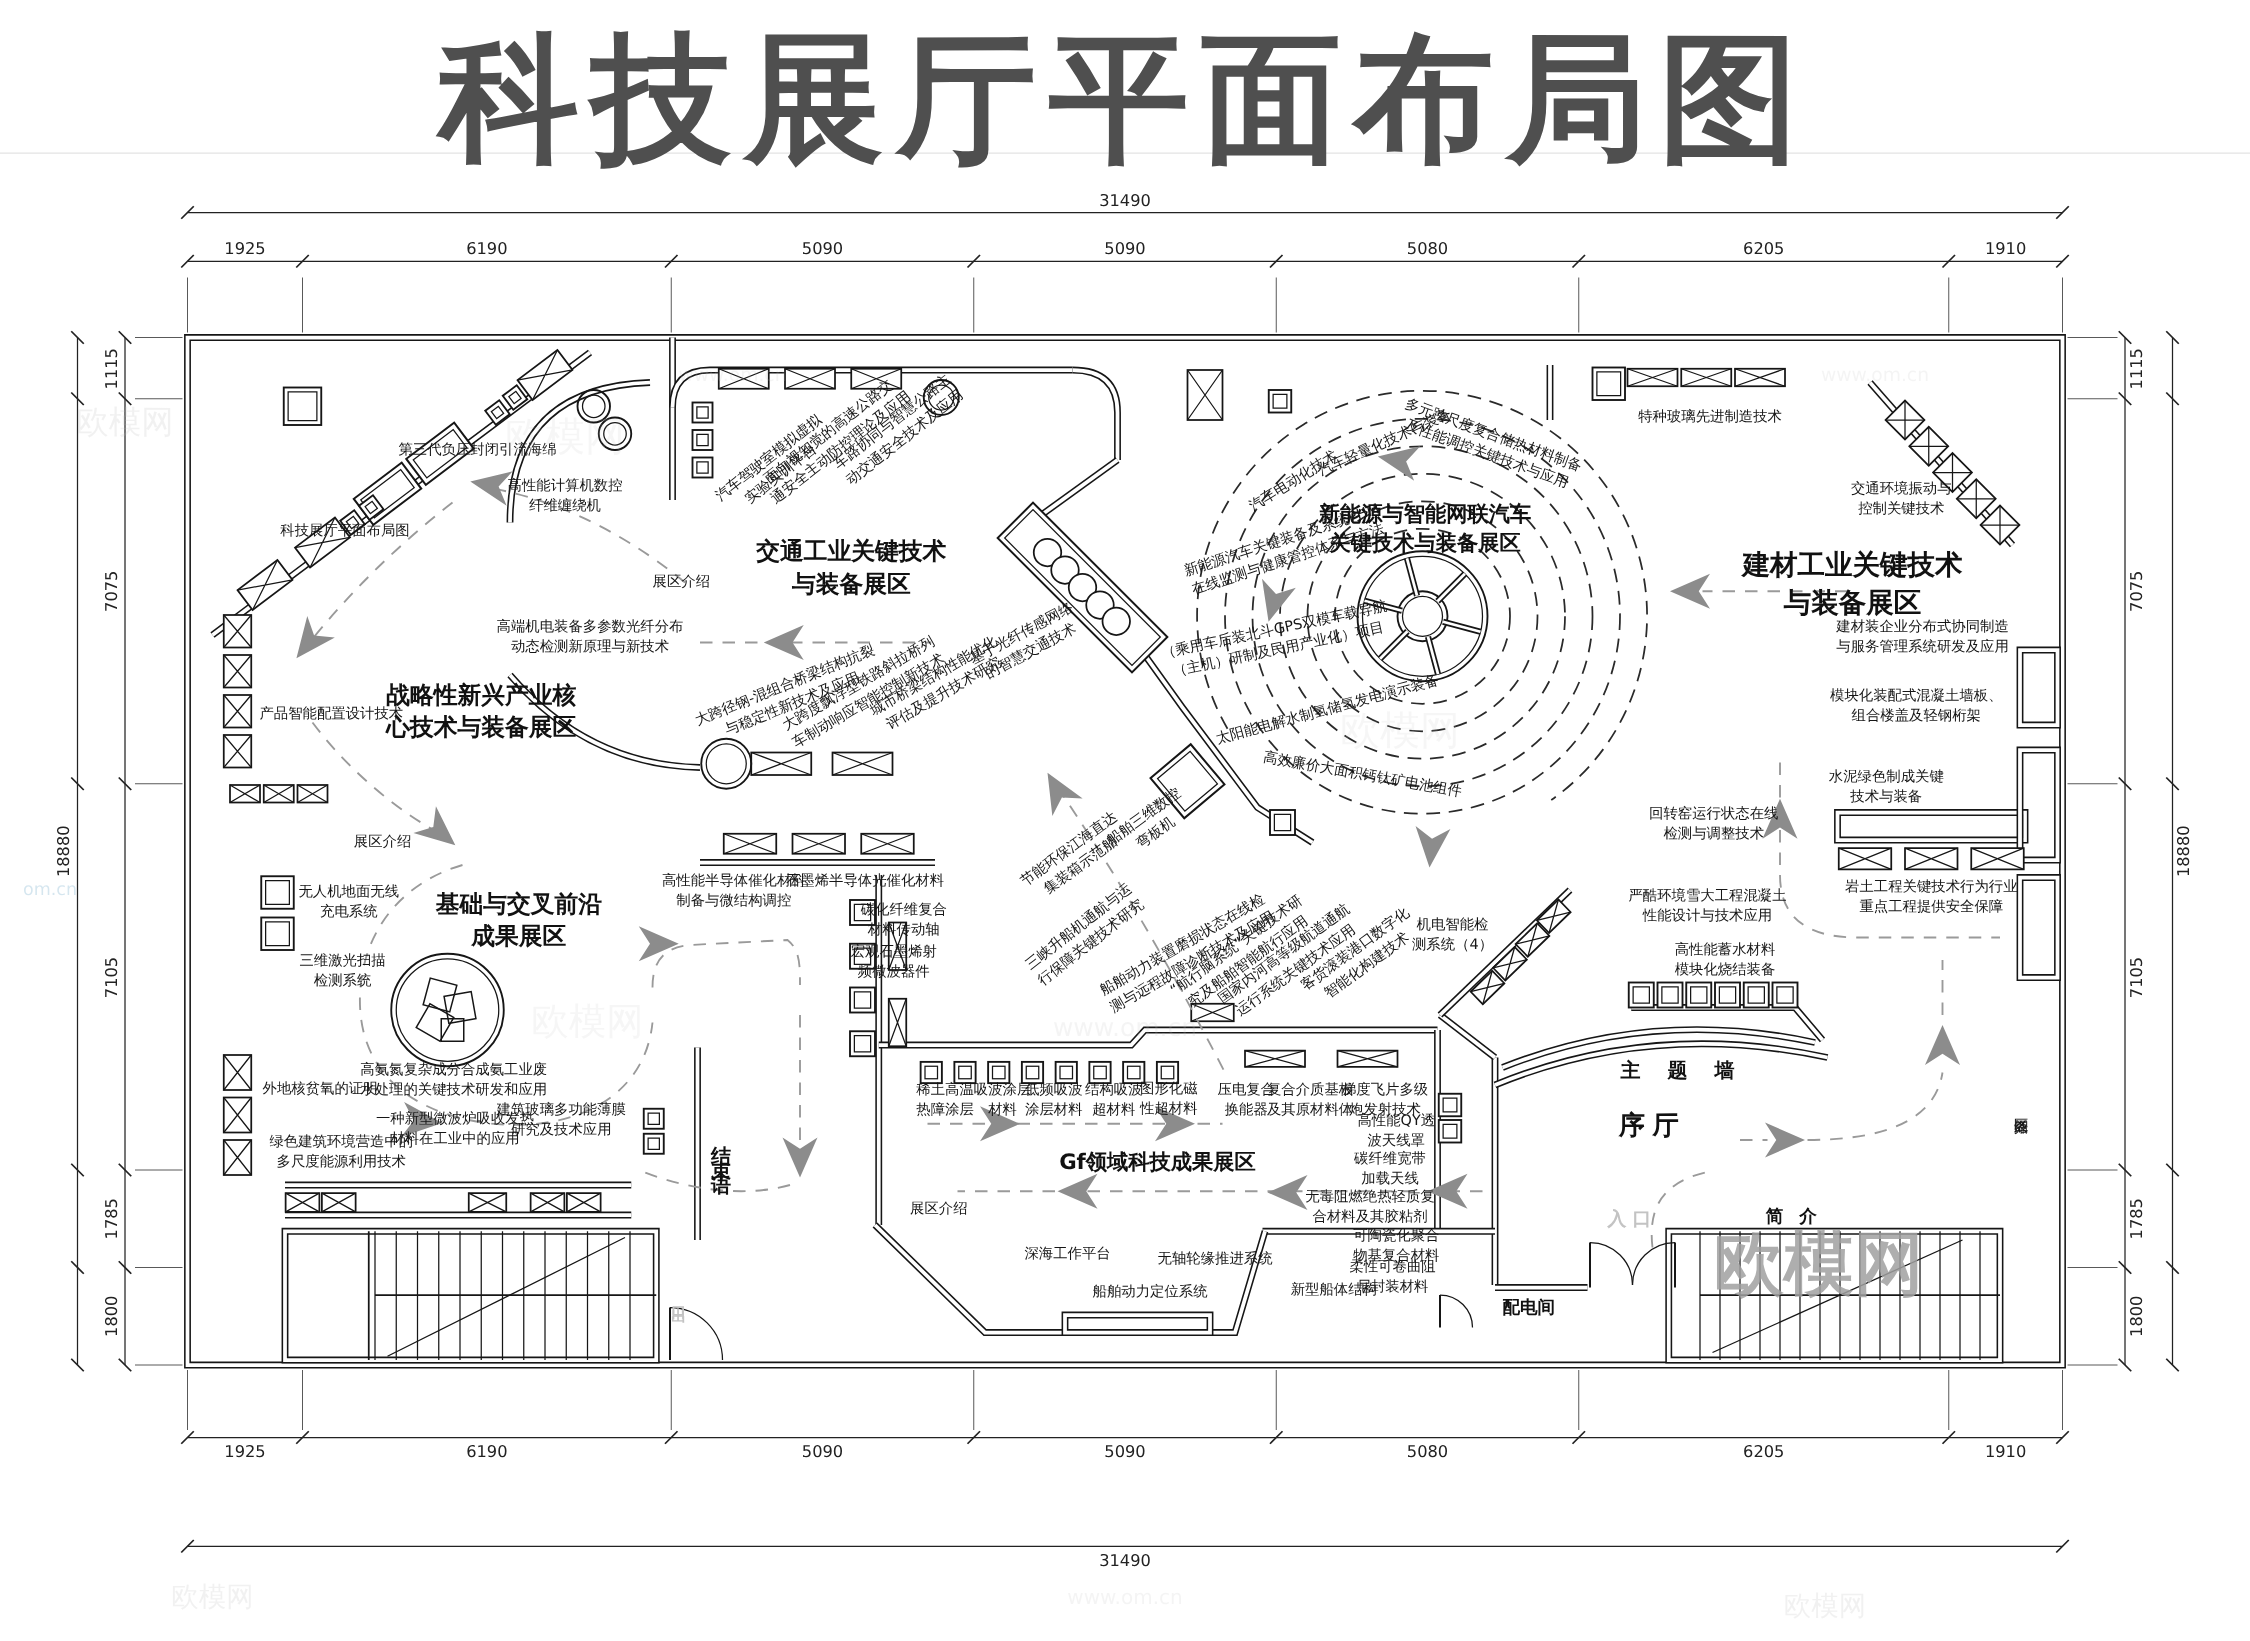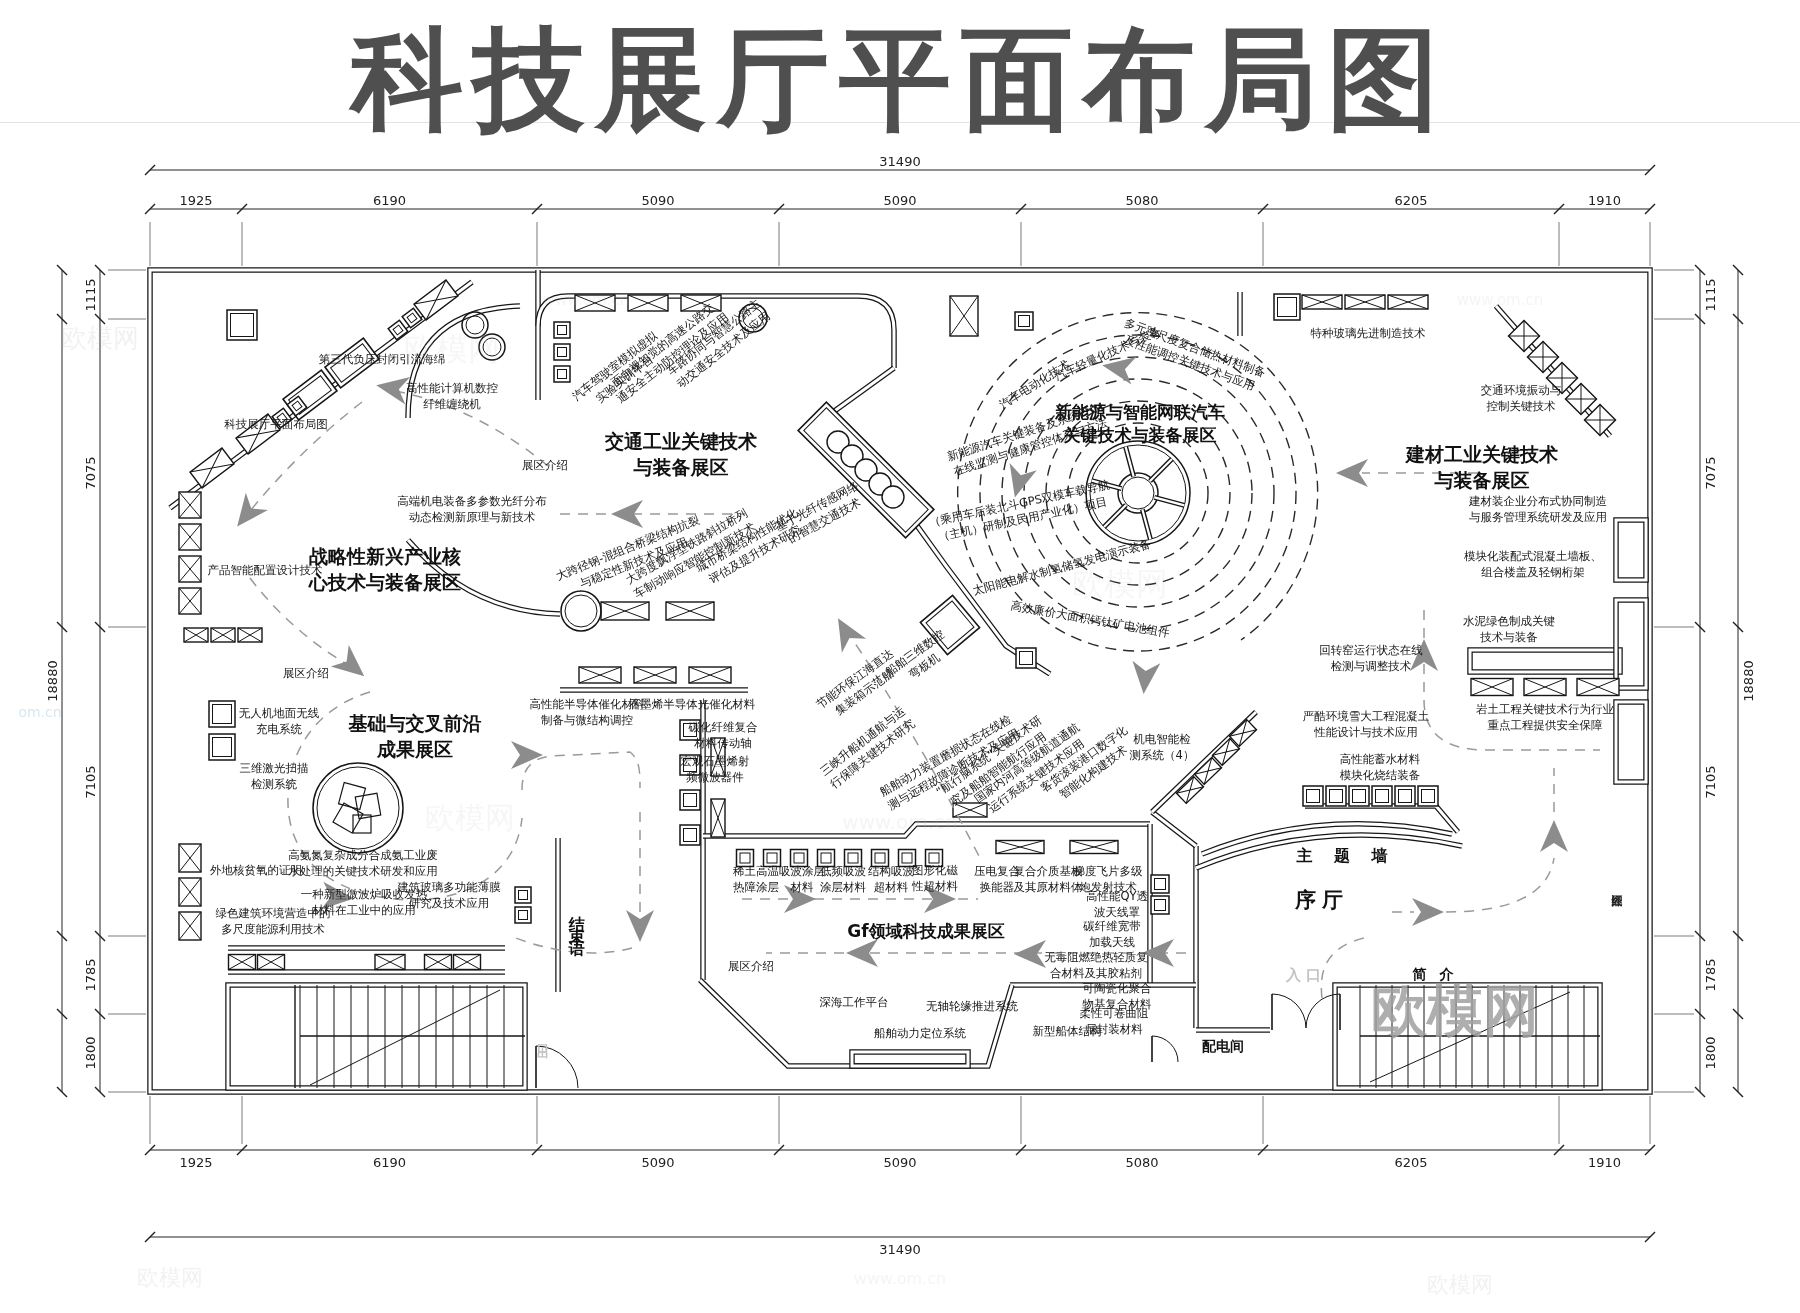--- a/index.html
+++ b/index.html
@@ -698,27 +698,27 @@
         <path d="M108,1092 H146" stroke="#222222" stroke-width="0.6" fill="none"></path>
         <path d="M1654,1092 H1694" stroke="#222222" stroke-width="0.6" fill="none"></path>
         <path d="M57,1087 L67,1097" stroke="#222222" stroke-width="1.4" fill="none"></path>
         <path d="M1733,1087 L1743,1097" stroke="#222222" stroke-width="1.4" fill="none"></path>
       </g>
   </svg>
   <div id="labels">
       <div class="zone" style="left: 681px; top: 455px; transform: translate(-50%, -50%); font-size: 19px;">交通工业关键技术<br>与装备展区</div>
       <div class="zone" style="left: 385px; top: 570px; transform: translate(-50%, -50%); font-size: 19px;">战略性新兴产业核<br>心技术与装备展区</div>
       <div class="zone" style="left: 1140px; top: 424px; transform: translate(-50%, -50%); font-size: 17px;">新能源与智能网联汽车<br>关键技术与装备展区</div>
-      <div class="zone" style="left: 1482px; top: 468px; transform: translate(-50%, -50%); font-size: 19px;">建材工业关键技术<br>与装备展区</div>
+      <div class="zone" style="left: 1482px; top: 468px; transform: translate(-50%, -50%); font-size: 22px;">建材工业关键技术<br>与装备展区</div>
       <div class="zone" style="left: 415px; top: 737px; transform: translate(-50%, -50%); font-size: 19px;">基础与交叉前沿<br>成果展区</div>
       <div class="zone" style="left: 926px; top: 931px; transform: translate(-50%, -50%); font-size: 17px;">Gf领域科技成果展区</div>
       <div class="zone" style="left: 1346px; top: 856px; transform: translate(-50%, -50%); font-size: 16px; letter-spacing: 8px;">主 题 墙</div>
       <div class="zone" style="left: 1322px; top: 900px; transform: translate(-50%, -50%); font-size: 21px; letter-spacing: 6px;">序厅</div>
       <div class="zone vert" style="left: 577px; top: 921px; transform: translate(-50%, -50%); font-size: 16px; letter-spacing: 12px;">结束语</div>
-      <div class="zone" style="left: 1223px; top: 1047px; transform: translate(-50%, -50%); font-size: 14px; font-family: Liberation Serif, serif;">配电间</div>
+      <div class="zone" style="left: 1223px; top: 1047px; transform: translate(-50%, -50%); font-size: 14px;">配电间</div>
       <div class="zone" style="left: 1435px; top: 974px; transform: translate(-50%, -50%); font-size: 14px; letter-spacing: 4px;">简 介</div>
       <div class="zone" style="left: 1306px; top: 975px; transform: translate(-50%, -50%); font-size: 15px; color: rgb(195, 195, 195); letter-spacing: 5px;">入口</div>
       <div class="zone vert" style="left: 543px; top: 1036px; transform: translate(-50%, -50%); font-size: 12px; color: rgb(195, 195, 195);">出口</div>
       <div class="lbl" style="left: 382px; top: 360px; transform: translate(-50%, -50%);">第三代负压封闭引流海绵</div>
       <div class="lbl" style="left: 452px; top: 397px; transform: translate(-50%, -50%);">高性能计算机数控<br>纤维缠绕机</div>
       <div class="lbl" style="left: 276px; top: 425px; transform: translate(-50%, -50%);">科技展厅平面布局图</div>
       <div class="lbl" style="left: 545px; top: 466px; transform: translate(-50%, -50%);">展区介绍</div>
       <div class="lbl" style="left: 472px; top: 510px; transform: translate(-50%, -50%);">高端机电装备多参数光纤分布<br>动态检测新原理与新技术</div>
       <div class="lbl" style="left: 265px; top: 571px; transform: translate(-50%, -50%);">产品智能配置设计技术</div>
       <div class="lbl" style="left: 306px; top: 674px; transform: translate(-50%, -50%);">展区介绍</div>

